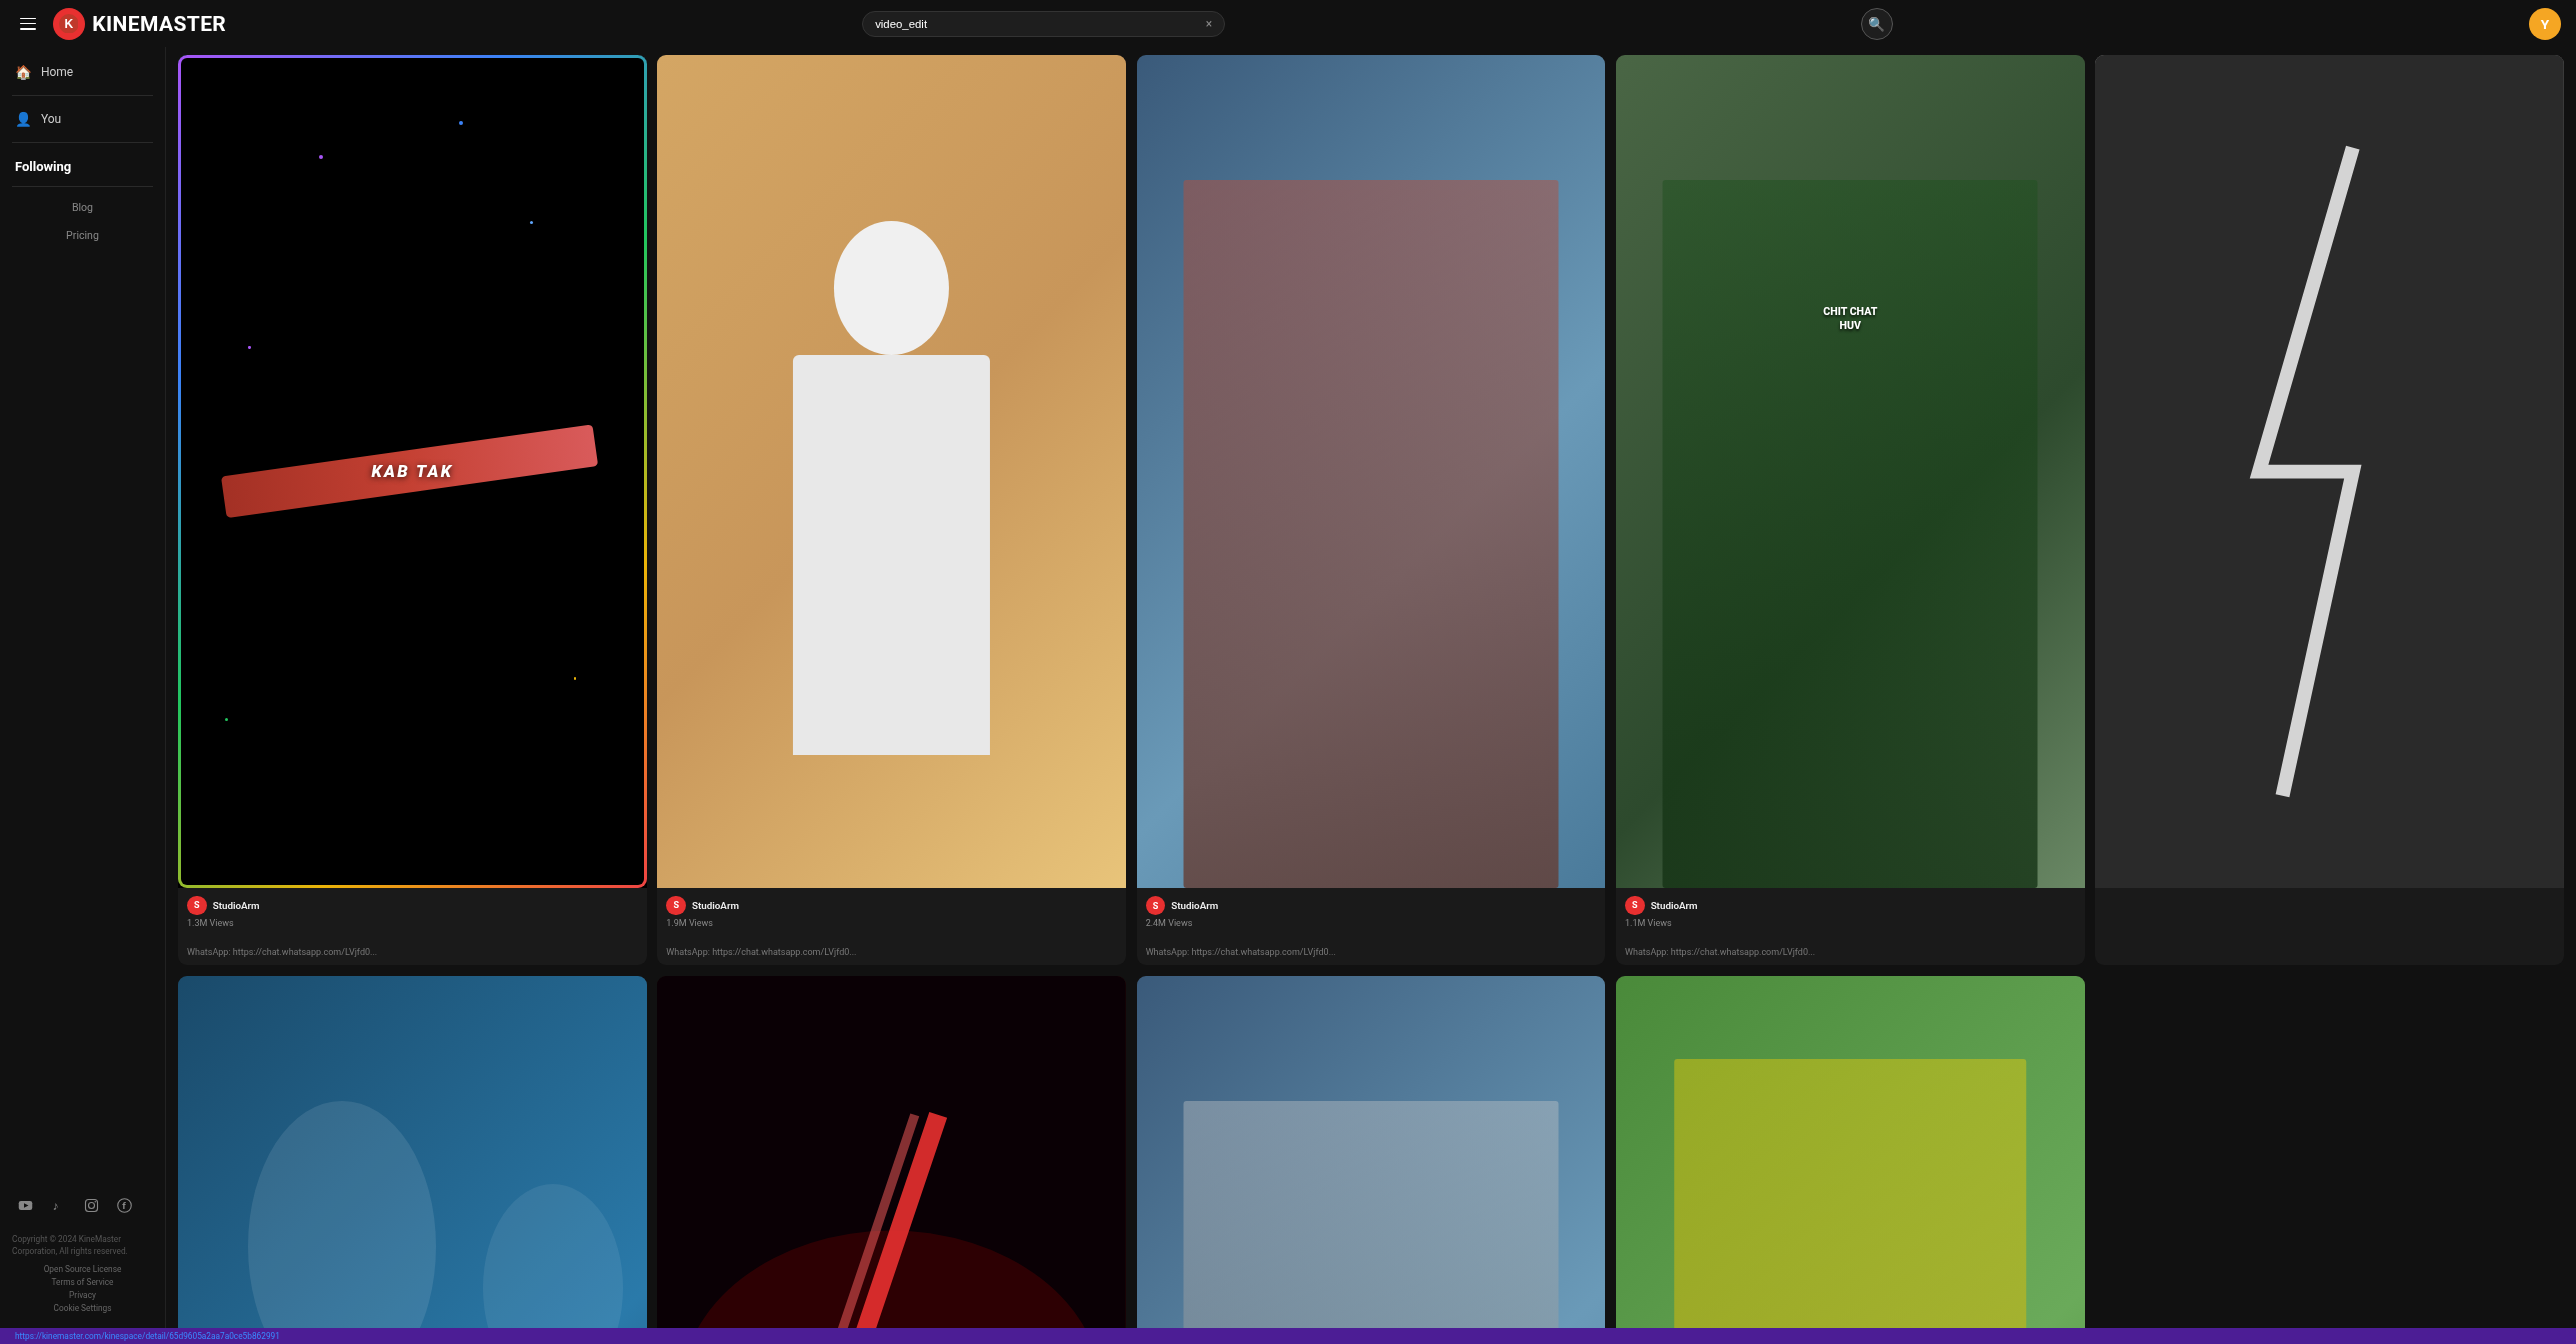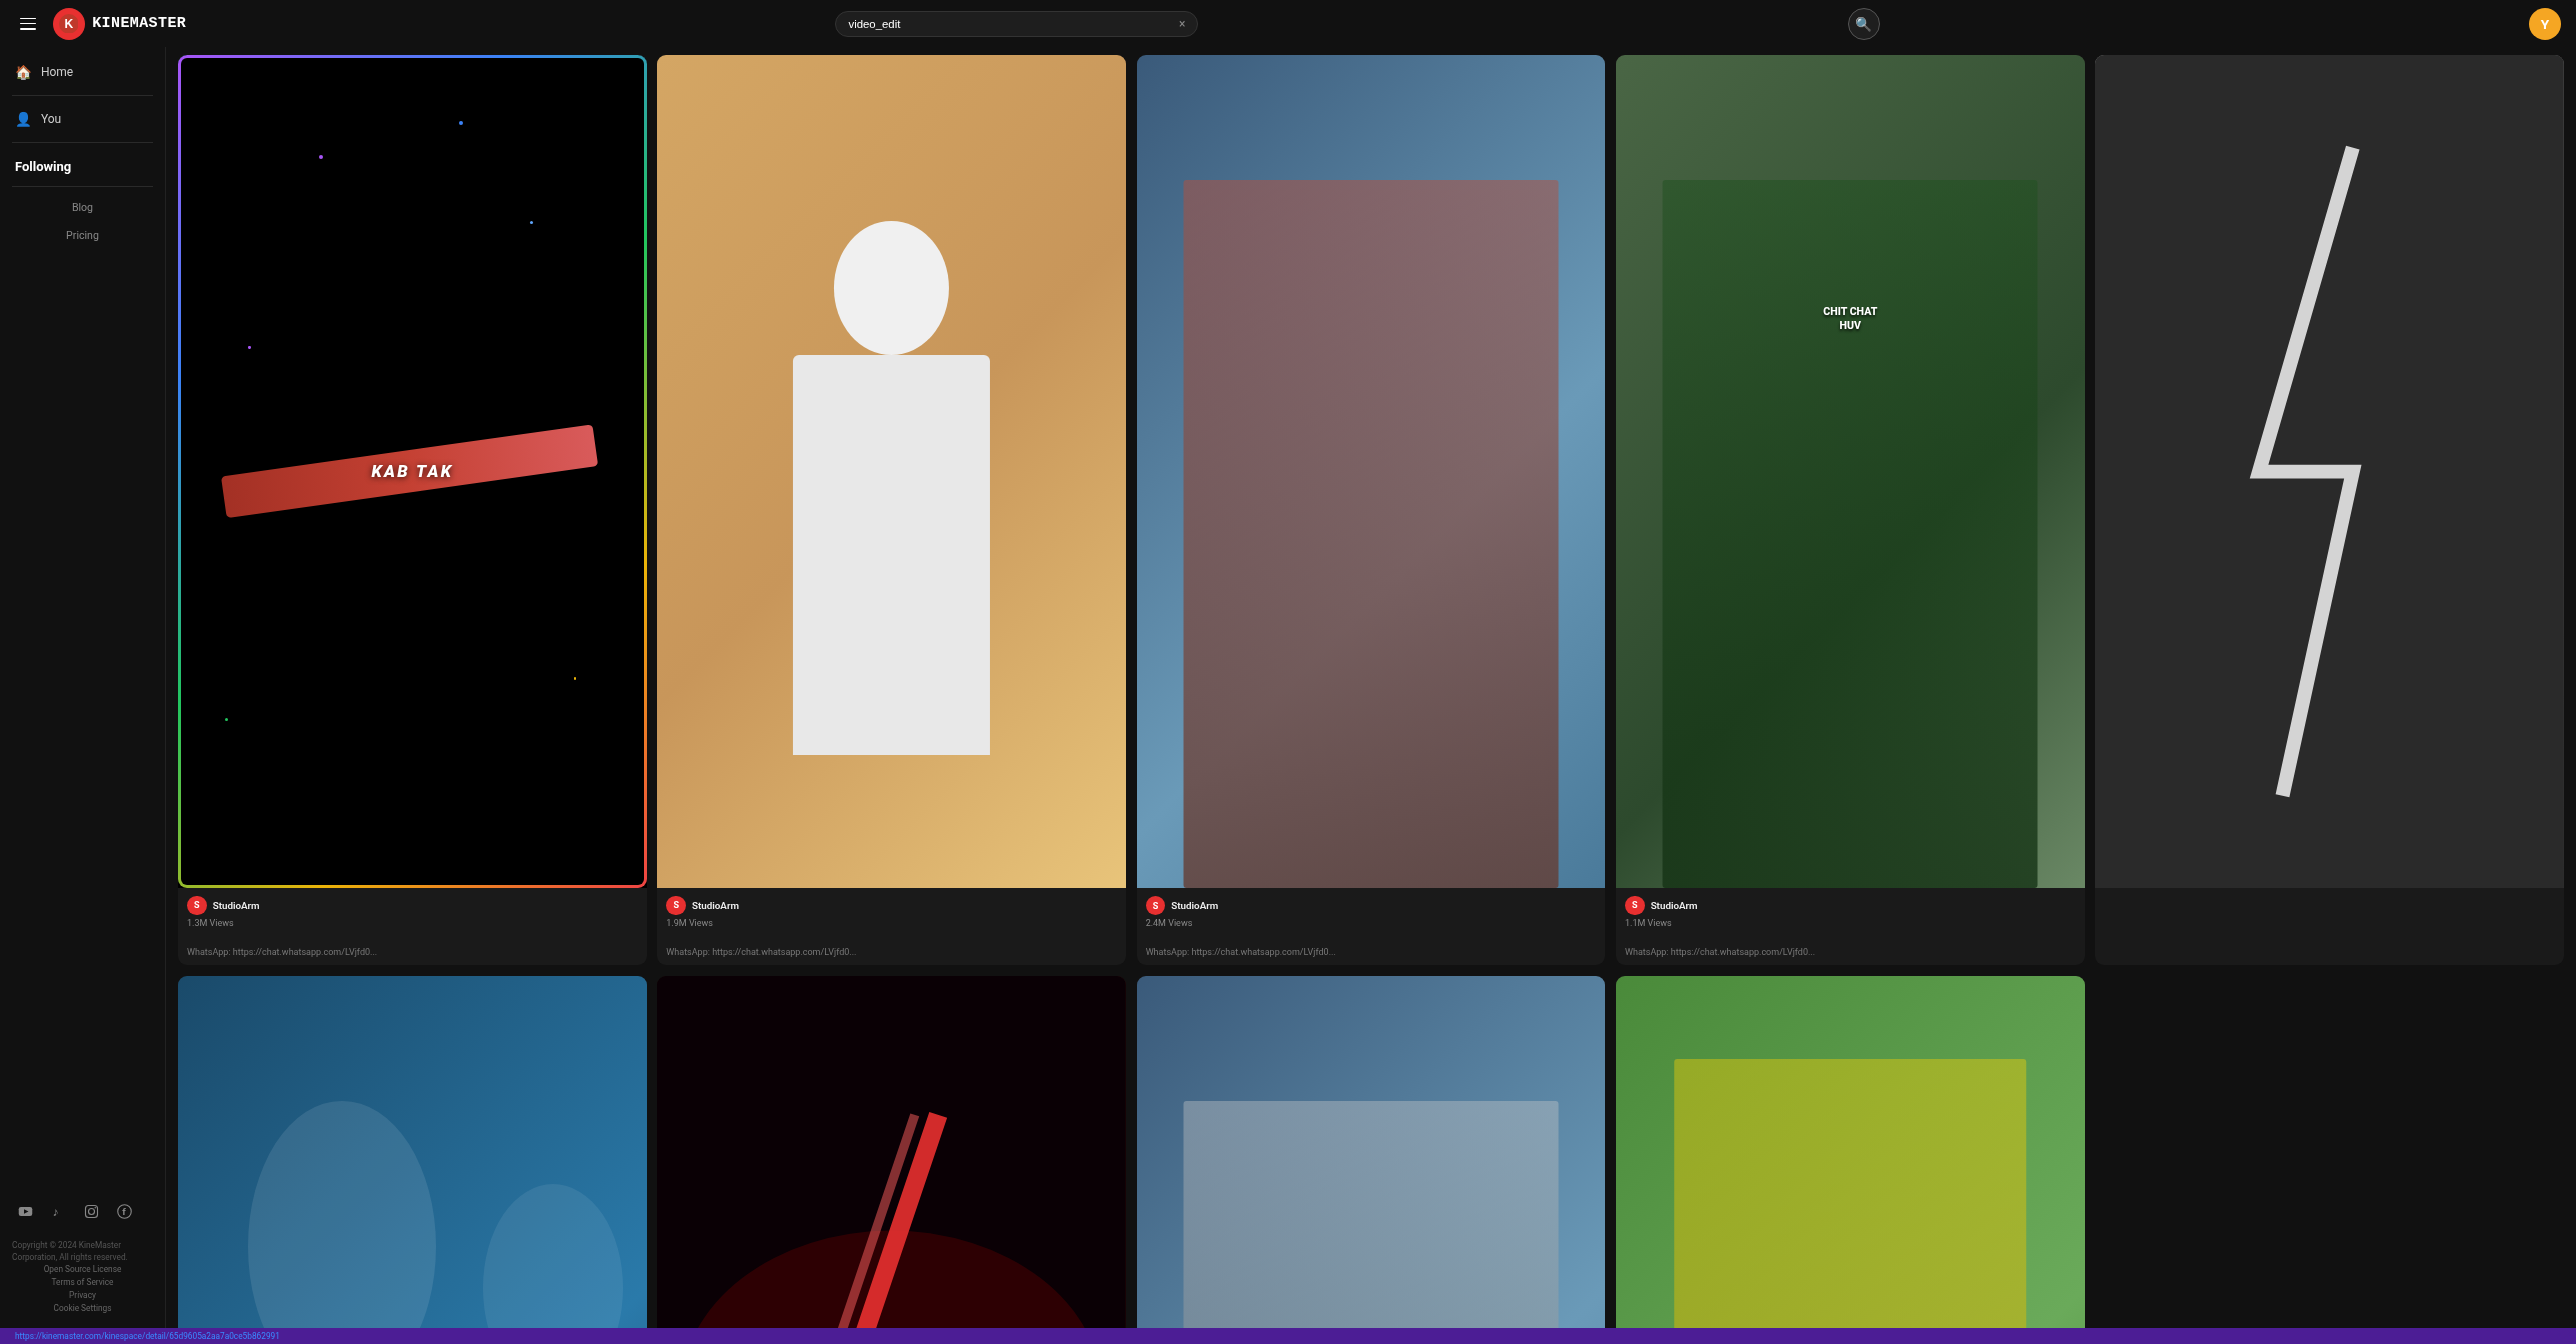--- a/index.html
+++ b/index.html
@@ -48,25 +48,24 @@
       background: #e83030;
       border-radius: 50%;
       display: flex;
       align-items: center;
       justify-content: center;
       font-weight: 900;
       font-size: 16.6px;
       color: #fff;
     }
     .logo-text {
-      font-size: 15px;
+      font-size: 21px;
       font-weight: 700;
       color: #fff;
       letter-spacing: 0.4px;
-      font-family: Liberation Mono, monospace;
     }
     .search-bar {
       flex: 1;
       max-width: 363px;
       margin: 0 auto;
       display: flex;
       align-items: flex-start;
       background: #1e1e1e;
       border: 0.8px solid #333;
       border-radius: 23px;
@@ -187,20 +186,21 @@
     }
     .sidebar-footer {
       padding: 7.6px 12px;
     }
     .sidebar-footer-text {
       font-size: 8.3px;
       color: #555;
       line-height: 1.5;
     }
     .sidebar-footer-links {
+      margin-top: 6px;
       display: flex;
       flex-direction: column;
       gap: 3px;
     }
     .sidebar-footer-link {
       font-size: 8.3px;
       color: #666;
       cursor: pointer;
       text-align: center;
     }

